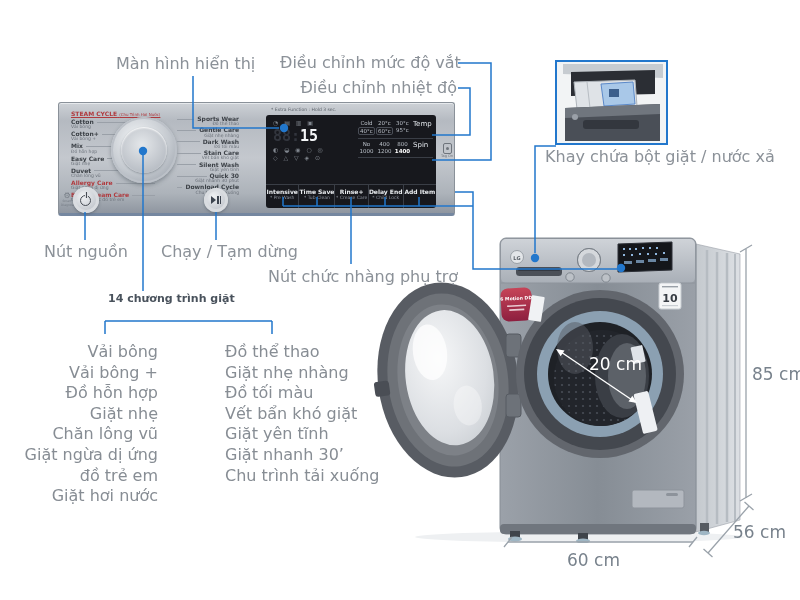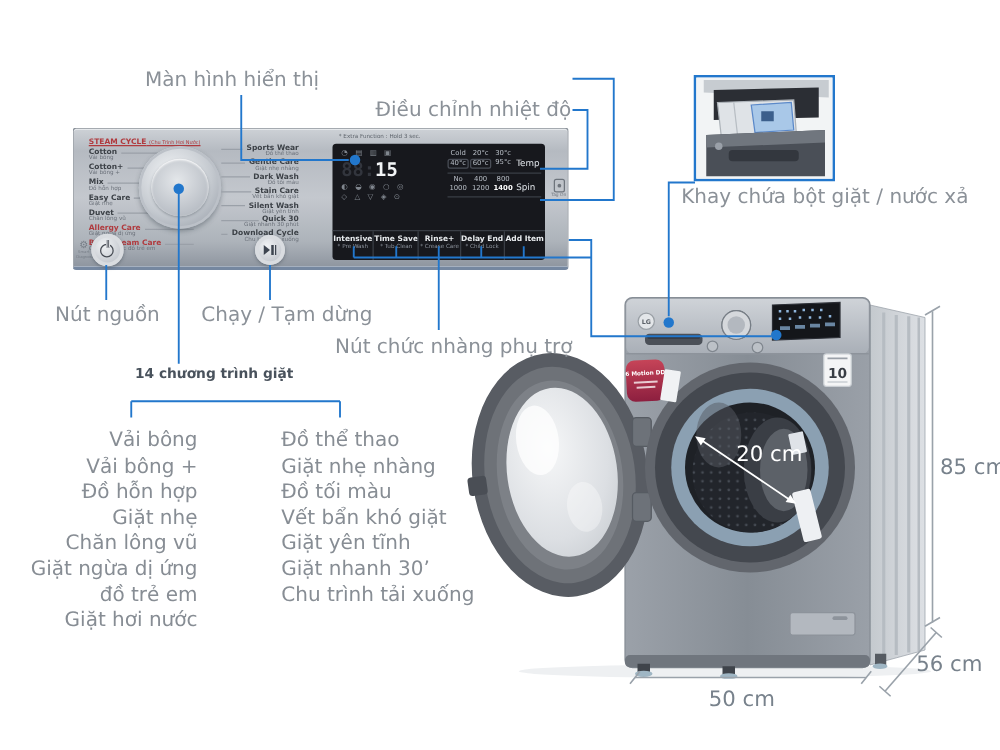--- a/index.html
+++ b/index.html
@@ -50,21 +50,21 @@
   .extra-note { position:absolute; left:212px; top:4px; font-size:4.5px; color:#5d636b; white-space:nowrap; }
 
   .display { position:absolute; left:207px; top:12px; width:170px; height:93px; background:#17181d; border-radius:3px; overflow:hidden; }
   .disp-main { display:flex; height:69px; }
   .disp-left { width:92px; padding:4px 0 0 7px; }
   .icons-row { font-size:6px; color:#81879” } 
   .icons-row { font-size:6px; color:#81878f; letter-spacing:2px; line-height:8px; white-space:nowrap; }
   .seg { font-family:"DejaVu Sans Mono", monospace; font-size:15px; font-weight:bold; line-height:19px; white-space:nowrap; }
   .seg .dimseg { color:#32353d; } .seg .lit { color:#f3f5f7; }
   .disp-right { flex:1; padding:3px 3px 0 0; }
-  .val-group { display:flex; align-items:flex-end; border-bottom:1px solid #3a3e46; padding:2px 0 3px 0; }
+  .val-group { display:flex; align-items:flex-start; border-bottom:1px solid #3a3e46; padding:2px 0 3px 0; }
   .val-rows { flex:1; display:grid; grid-template-columns:repeat(3,1fr); gap:1px 1px; text-align:center;
               font-size:5.5px; color:#b9bfc7; }
   .val-rows .boxed { border:1px solid #4a4e57; border-radius:2px; }
   .val-rows .active { color:#ffffff; font-weight:bold; }
   .val-label { width:22px; font-size:7px; color:#dfe3e8; padding-left:2px; }
   .disp-buttons { display:flex; height:24px; border-top:1px solid #3a3e46; }
   .dbtn { flex:1; text-align:center; padding-top:3px; border-left:1px solid #3a3e46; cursor:pointer; }
   .dbtn:first-child { border-left:none; }
   .dbtn .n { font-size:6px; font-weight:bold; color:#e8ebee; display:block; line-height:7px; white-space:nowrap; }
   .dbtn .s { font-size:4.5px; color:#8d939d; display:block; line-height:6px; white-space:nowrap; }
@@ -448,20 +448,21 @@
     </g>
 
     <g>
       <line x1="558" y1="350" x2="635" y2="402" stroke="#ffffff" stroke-width="1.4"></line>
       <polygon points="556,349 560.7,356.3 564.5,350.5" fill="#ffffff"></polygon>
       <polygon points="637,403 628.5,401.5 632.3,395.7" fill="#ffffff"></polygon>
     </g>
   </svg>
 
   <div class="lbl" style="left:116px; top:54px;">Màn hình hiển thị</div>
+  <div class="lbl right" style="left:280px; top:53px; width:177px;">Điều chỉnh mức độ vắt</div>
   <div class="lbl right" style="left:280px; top:78px; width:177px;">Điều chỉnh nhiệt độ</div>
   <div class="lbl" style="left:545px; top:147px;">Khay chứa bột giặt / nước xả</div>
   <div class="lbl" style="left:44px; top:242px;">Nút nguồn</div>
   <div class="lbl" style="left:161px; top:242px;">Chạy / Tạm dừng</div>
   <div class="lbl" style="left:268px; top:267px;">Nút chức nhàng phụ trợ</div>
   <div class="title-lbl" style="left:108px; top:292px;">14 chương trình giặt</div>
 
   <div class="prog-col" id="prog-left">
     <div>Vải bông</div>
     <div>Vải bông +</div>
@@ -478,15 +479,15 @@
     <div>Đồ tối màu</div>
     <div>Vết bẩn khó giặt</div>
     <div>Giặt yên tĩnh</div>
     <div>Giặt nhanh 30’</div>
     <div>Chu trình tải xuống</div>
   </div>
 
   <div class="dim white" style="left:589px; top:354px;">20 cm</div>
   <div class="dim" style="left:752px; top:364px;">85 cm</div>
   <div class="dim" style="left:733px; top:522px;">56 cm</div>
-  <div class="dim" style="left:567px; top:550px;">50 cm</div>
+  <div class="dim" style="left:567px; top:550px;">60 cm</div>
 
 </div>
 
 </body></html>

